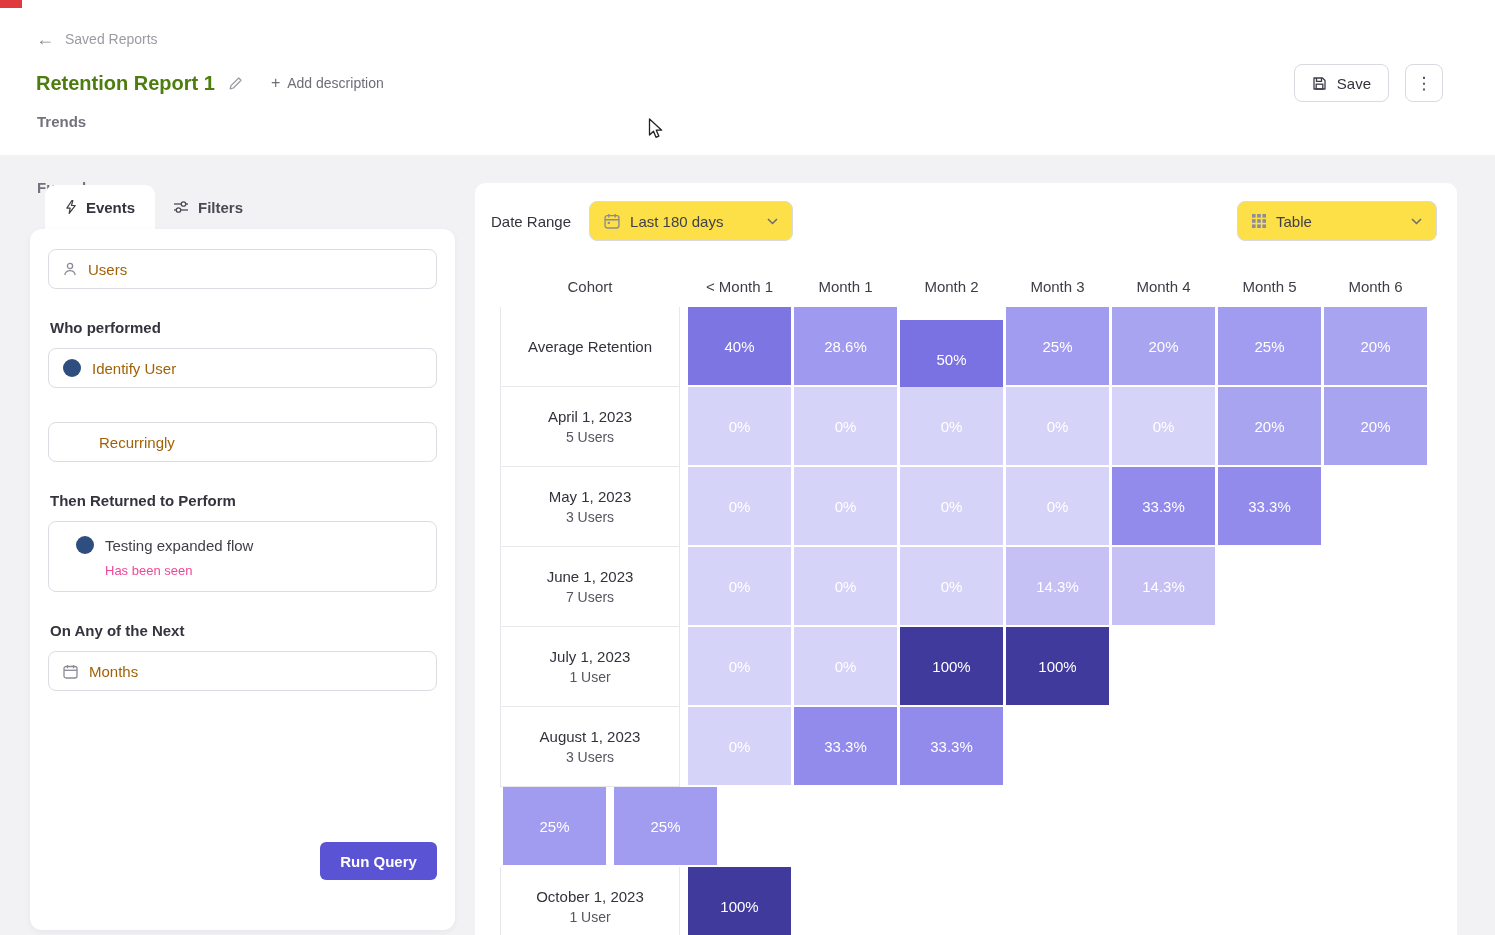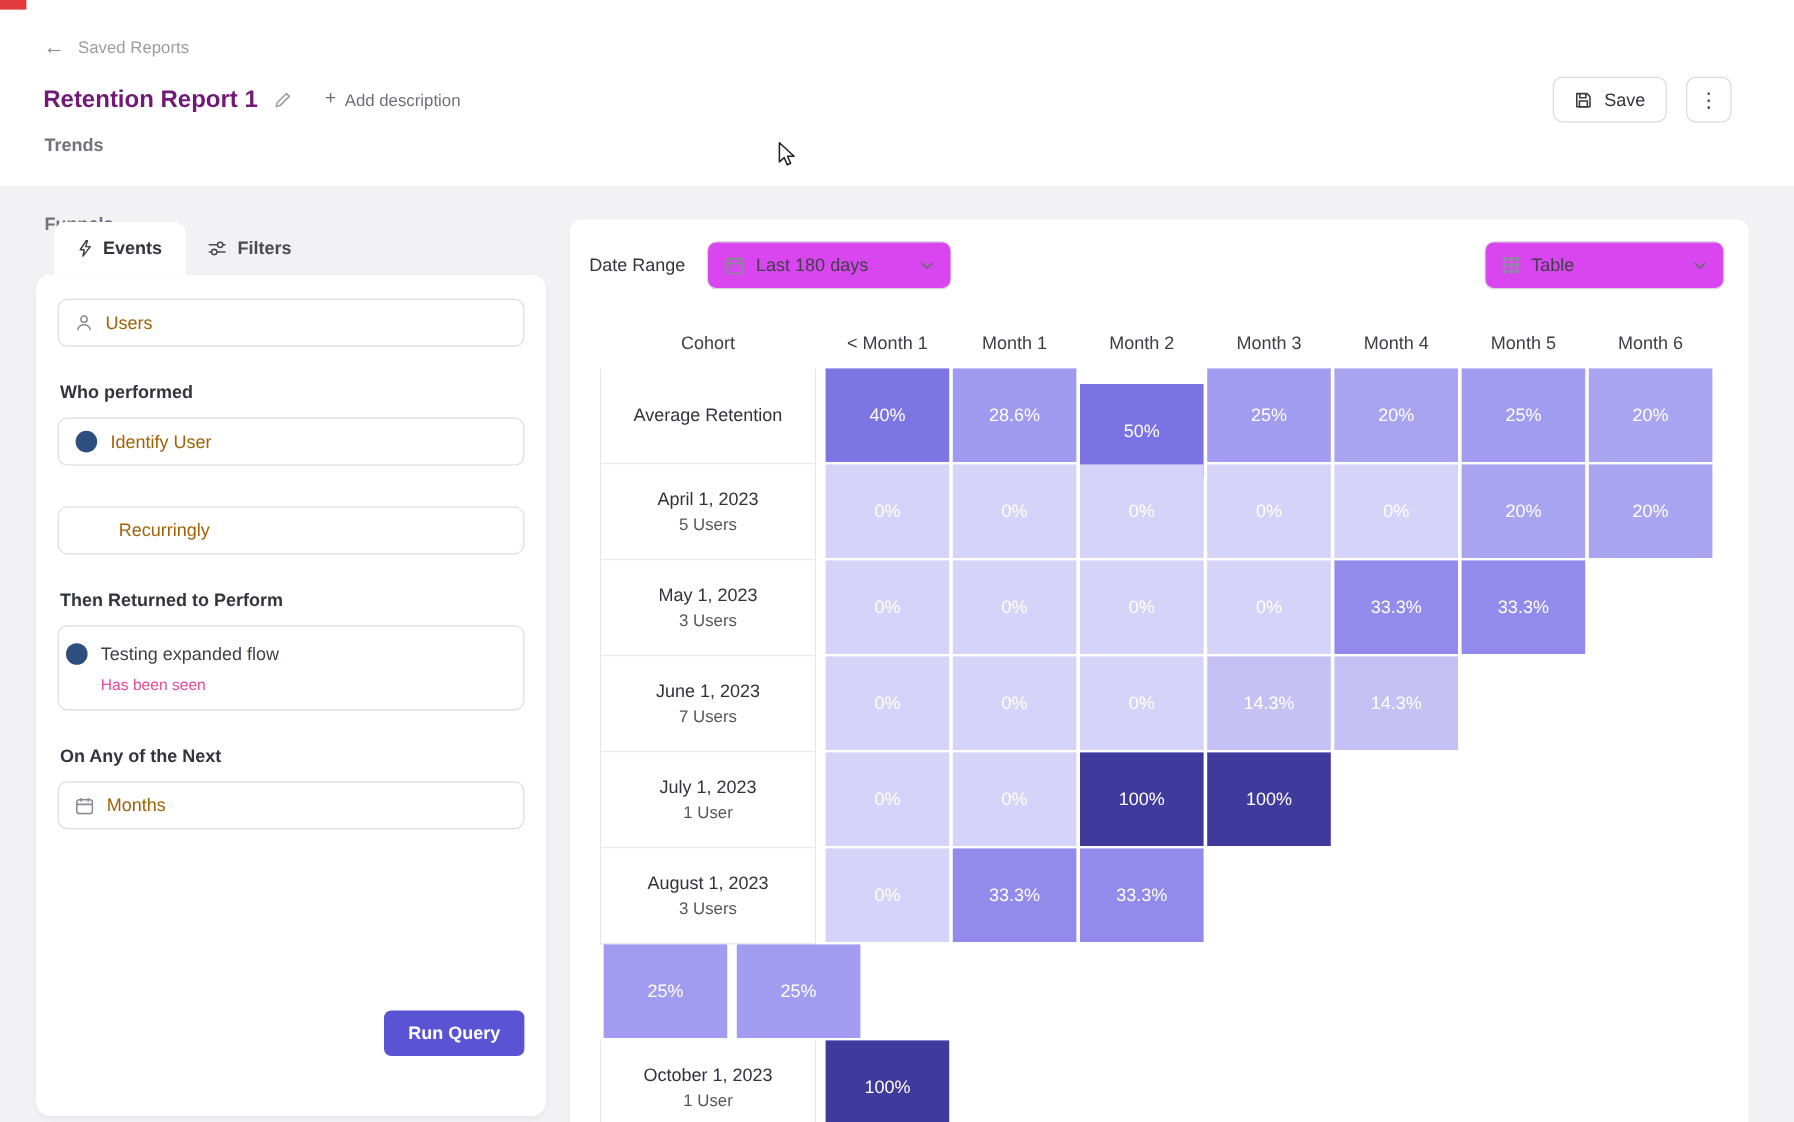--- a/index.html
+++ b/index.html
@@ -11,21 +11,21 @@
     font-family: "Liberation Sans", sans-serif;
     color: #3a3a44;
   }
   
   .topbar { position:absolute; top:0; left:0; right:0; height:155px; background:#fff; }
   .rec-strip { position:absolute; top:0; left:0; width:22px; height:8px; background:#e03a3f; }
   .back-row { position:absolute; top:30px; left:36px; display:flex; align-items:center; gap:11px;
               font-size:14px; color:#9b9ba3; cursor:pointer; }
   .back-arrow { font-size:18px; color:#8a8a92; line-height:1; }
   .title-row { position:absolute; top:64px; left:36px; right:52px; display:flex; align-items:center; }
-  .page-title { font-size:20px; font-weight:700; color:#701a75; }
+  .page-title { font-size:20px; font-weight:700; color:#4d7c0f; }
   .pencil-btn { margin-left:13px; display:flex; align-items:center; cursor:pointer; }
   .add-desc { margin-left:28px; display:flex; align-items:center; gap:7px; font-size:14px; color:#6e6e78; cursor:pointer; }
   .add-desc .plus { font-size:16px; color:#6e6e78; }
   .header-actions { margin-left:auto; display:flex; gap:16px; }
   .btn-save { height:38px; padding:0 17px; border:1px solid #d9d9e0; border-radius:8px; background:#fff;
               display:flex; align-items:center; gap:10px; font-size:15px; color:#32323c; cursor:pointer; }
   .btn-kebab { width:38px; height:38px; border:1px solid #d9d9e0; border-radius:8px; background:#fff;
                display:flex; align-items:center; justify-content:center; font-size:17px; color:#44444e; cursor:pointer; }
   .tabs-row { position:absolute; left:36px; top:113px; display:flex; gap:36px;flex-direction:column; }
   .tab { font-size:15px; font-weight:700; color:#72727c; padding:0 1px 13px; cursor:pointer; }
@@ -38,33 +38,33 @@
           font-size:15px; font-weight:700; color:#34343e; cursor:pointer; }
   .ptab.events { width:110px; margin-left:15px; background:#fff; border-radius:10px 10px 0 0; }
   .ptab.filters { width:106px; color:#4a4a54; }
   .panel-body { flex:1; background:#fff; border-radius:12px; position:relative; padding:20px 18px;
                 box-shadow:0 2px 6px rgba(40,40,60,0.05); }
   .field { border:1px solid #dcdce3; border-radius:8px; height:40px; background:#fff;
            display:flex; align-items:center; gap:11px; padding:0 14px; font-size:15px; color:#a16207; cursor:pointer; }
   .field.pad-left { padding-left:50px; }
   .section-label { margin:30px 0 12px 2px; font-size:15px; font-weight:700; color:#34343e; }
   .circle-dot { width:18px; height:18px; border-radius:50%; background:#2d4e7e; flex:none; }
-  .return-box { border:1px solid #dcdce3; border-radius:8px; padding:14px 6px 13px; cursor:pointer; }
+  .return-box { border:1px solid #dcdce3; border-radius:8px; padding:14px 27px 13px; cursor:pointer; }
   .return-title { display:flex; align-items:center; gap:11px; font-size:15px; color:#3f3f49; }
   .return-link { margin:9px 0 0 29px; font-size:13px; color:#ec4899; cursor:pointer; width:max-content; }
   .run-query { position:absolute; right:18px; bottom:50px; width:117px; height:38px;
                background:#5a54d4; color:#fff; border:none; border-radius:6px;
                font-size:15px; font-weight:700; font-family:inherit; cursor:pointer; }
 
   
   .report-card { position:absolute; left:475px; top:183px; width:982px; height:772px;
                  background:#fff; border-radius:10px; overflow:hidden; }
   .report-toolbar { display:flex; align-items:center; padding:18px 20px 10px 16px; }
   .dr-label { font-size:15px; color:#34343e; margin-right:18px; }
-  .dropdown { border:1px solid #d9d9e0; border-radius:8px; height:40px; background:#d946ef;
+  .dropdown { border:1px solid #d9d9e0; border-radius:8px; height:40px; background:#fde047;
               display:flex; align-items:center; gap:10px; padding:0 14px; font-size:15px; color:#3f3f49; cursor:pointer; }
   .dropdown .chev { margin-left:auto; display:flex; }
   .dropdown.date { width:204px; }
   .dropdown.view { width:200px; margin-left:auto; }
 
   
   .rt-wrap { padding-left:25px; margin-top:16px; }
   .rt-header-row { display:flex; align-items:center; height:38px; margin-bottom:2px; }
   .rt-header-cohort { width:180px; text-align:center; font-size:15px; color:#3d3d47; }
   .rt-header-cell { width:103px; margin-left:3px; text-align:center; font-size:15px; color:#3d3d47; }

